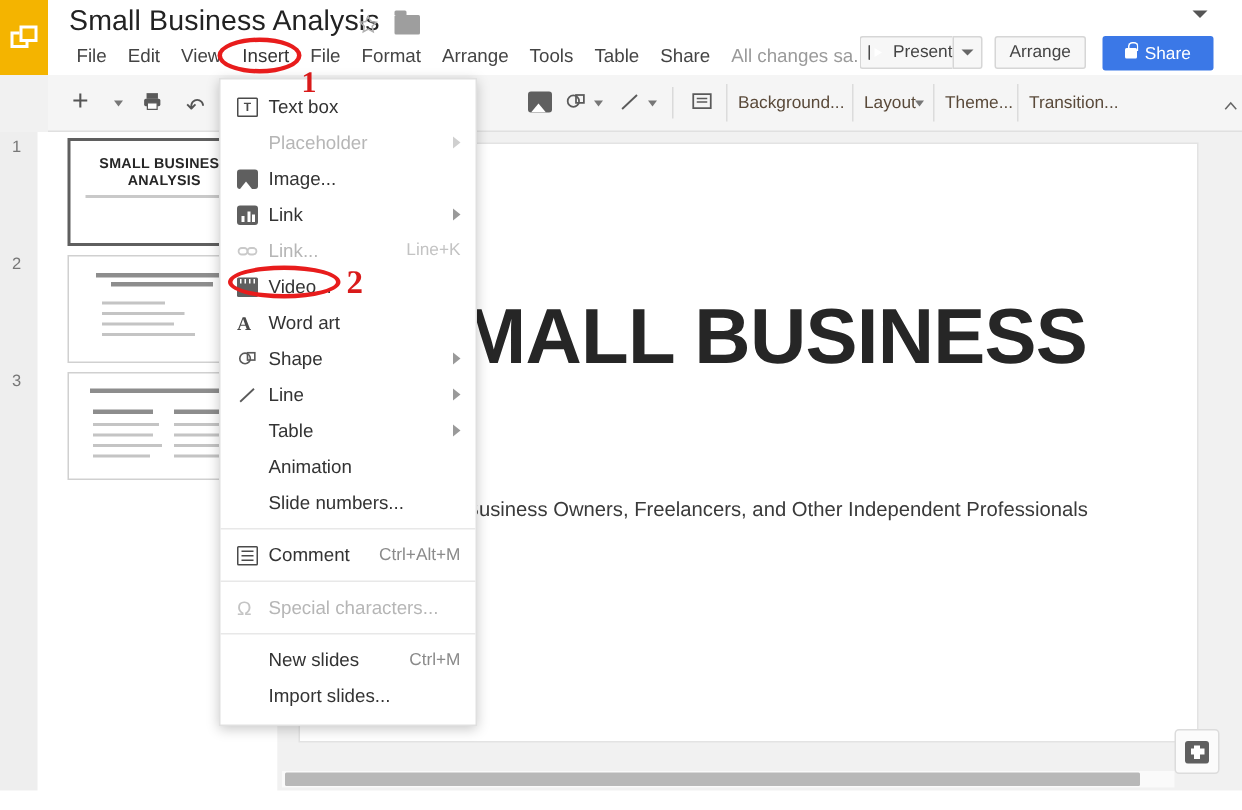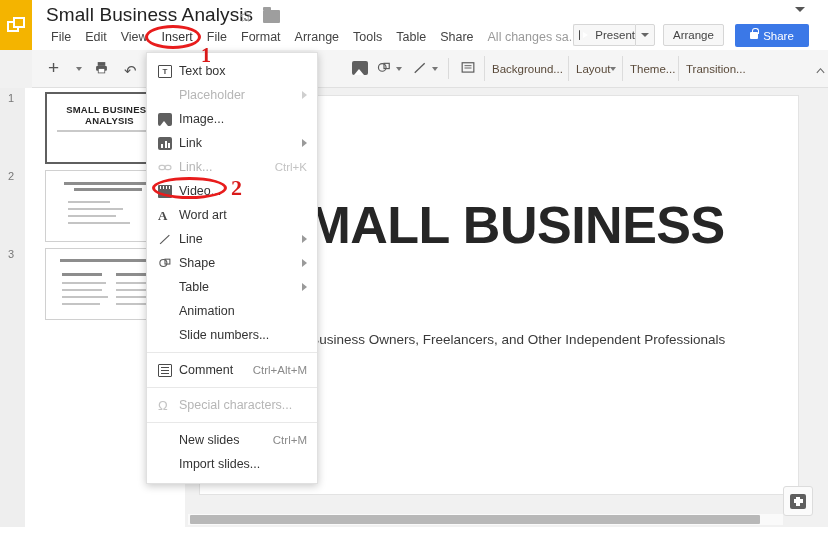--- a/index.html
+++ b/index.html
@@ -365,52 +365,52 @@
       <span class="dd-label">Link</span>
       <span class="dd-arrow"></span>
     </div>
 
     <div class="dd-item disabled">
       <svg class="dd-ico ic-link" viewBox="0 0 24 24">
         <rect x="1" y="8" width="11" height="8" rx="4" fill="none" stroke="#c9c9c9" stroke-width="2.2"></rect>
         <rect x="12" y="8" width="11" height="8" rx="4" fill="none" stroke="#c9c9c9" stroke-width="2.2"></rect>
       </svg>
       <span class="dd-label">Link...</span>
-      <span class="dd-shortcut">Ctrl+K</span>
+      <span class="dd-shortcut">Line+K</span>
     </div>
 
     <div class="dd-item">
       <span class="dd-ico ic-video">
         <i style="left:1.5px"></i>
           <i style="left:4.5px"></i>
           <i style="left:7.5px"></i>
           <i style="left:10.5px"></i>
       </span>
       <span class="dd-label">Video...</span>
     </div>
 
     <div class="dd-item">
       <span class="dd-ico ic-wordart">A</span>
       <span class="dd-label">Word art</span>
     </div>
 
     <div class="dd-item">
       <svg class="dd-ico" viewBox="0 0 24 24">
-        <line x1="3" y1="20" x2="20" y2="4" stroke="#5a5a5a" stroke-width="2.2"></line>
-      </svg>
-      <span class="dd-label">Line</span>
-      <span class="dd-arrow"></span>
-    </div>
-
-    <div class="dd-item">
-      <svg class="dd-ico" viewBox="0 0 24 24">
         <circle cx="9" cy="11" r="6.5" fill="none" stroke="#5a5a5a" stroke-width="2"></circle>
         <rect x="12" y="4" width="9" height="9" fill="none" stroke="#5a5a5a" stroke-width="2"></rect>
       </svg>
       <span class="dd-label">Shape</span>
+      <span class="dd-arrow"></span>
+    </div>
+
+    <div class="dd-item">
+      <svg class="dd-ico" viewBox="0 0 24 24">
+        <line x1="3" y1="20" x2="20" y2="4" stroke="#5a5a5a" stroke-width="2.2"></line>
+      </svg>
+      <span class="dd-label">Line</span>
       <span class="dd-arrow"></span>
     </div>
 
     <div class="dd-item">
       <span class="dd-label">Table</span>
       <span class="dd-arrow"></span>
     </div>
 
     <div class="dd-item">
       <span class="dd-label">Animation</span>

